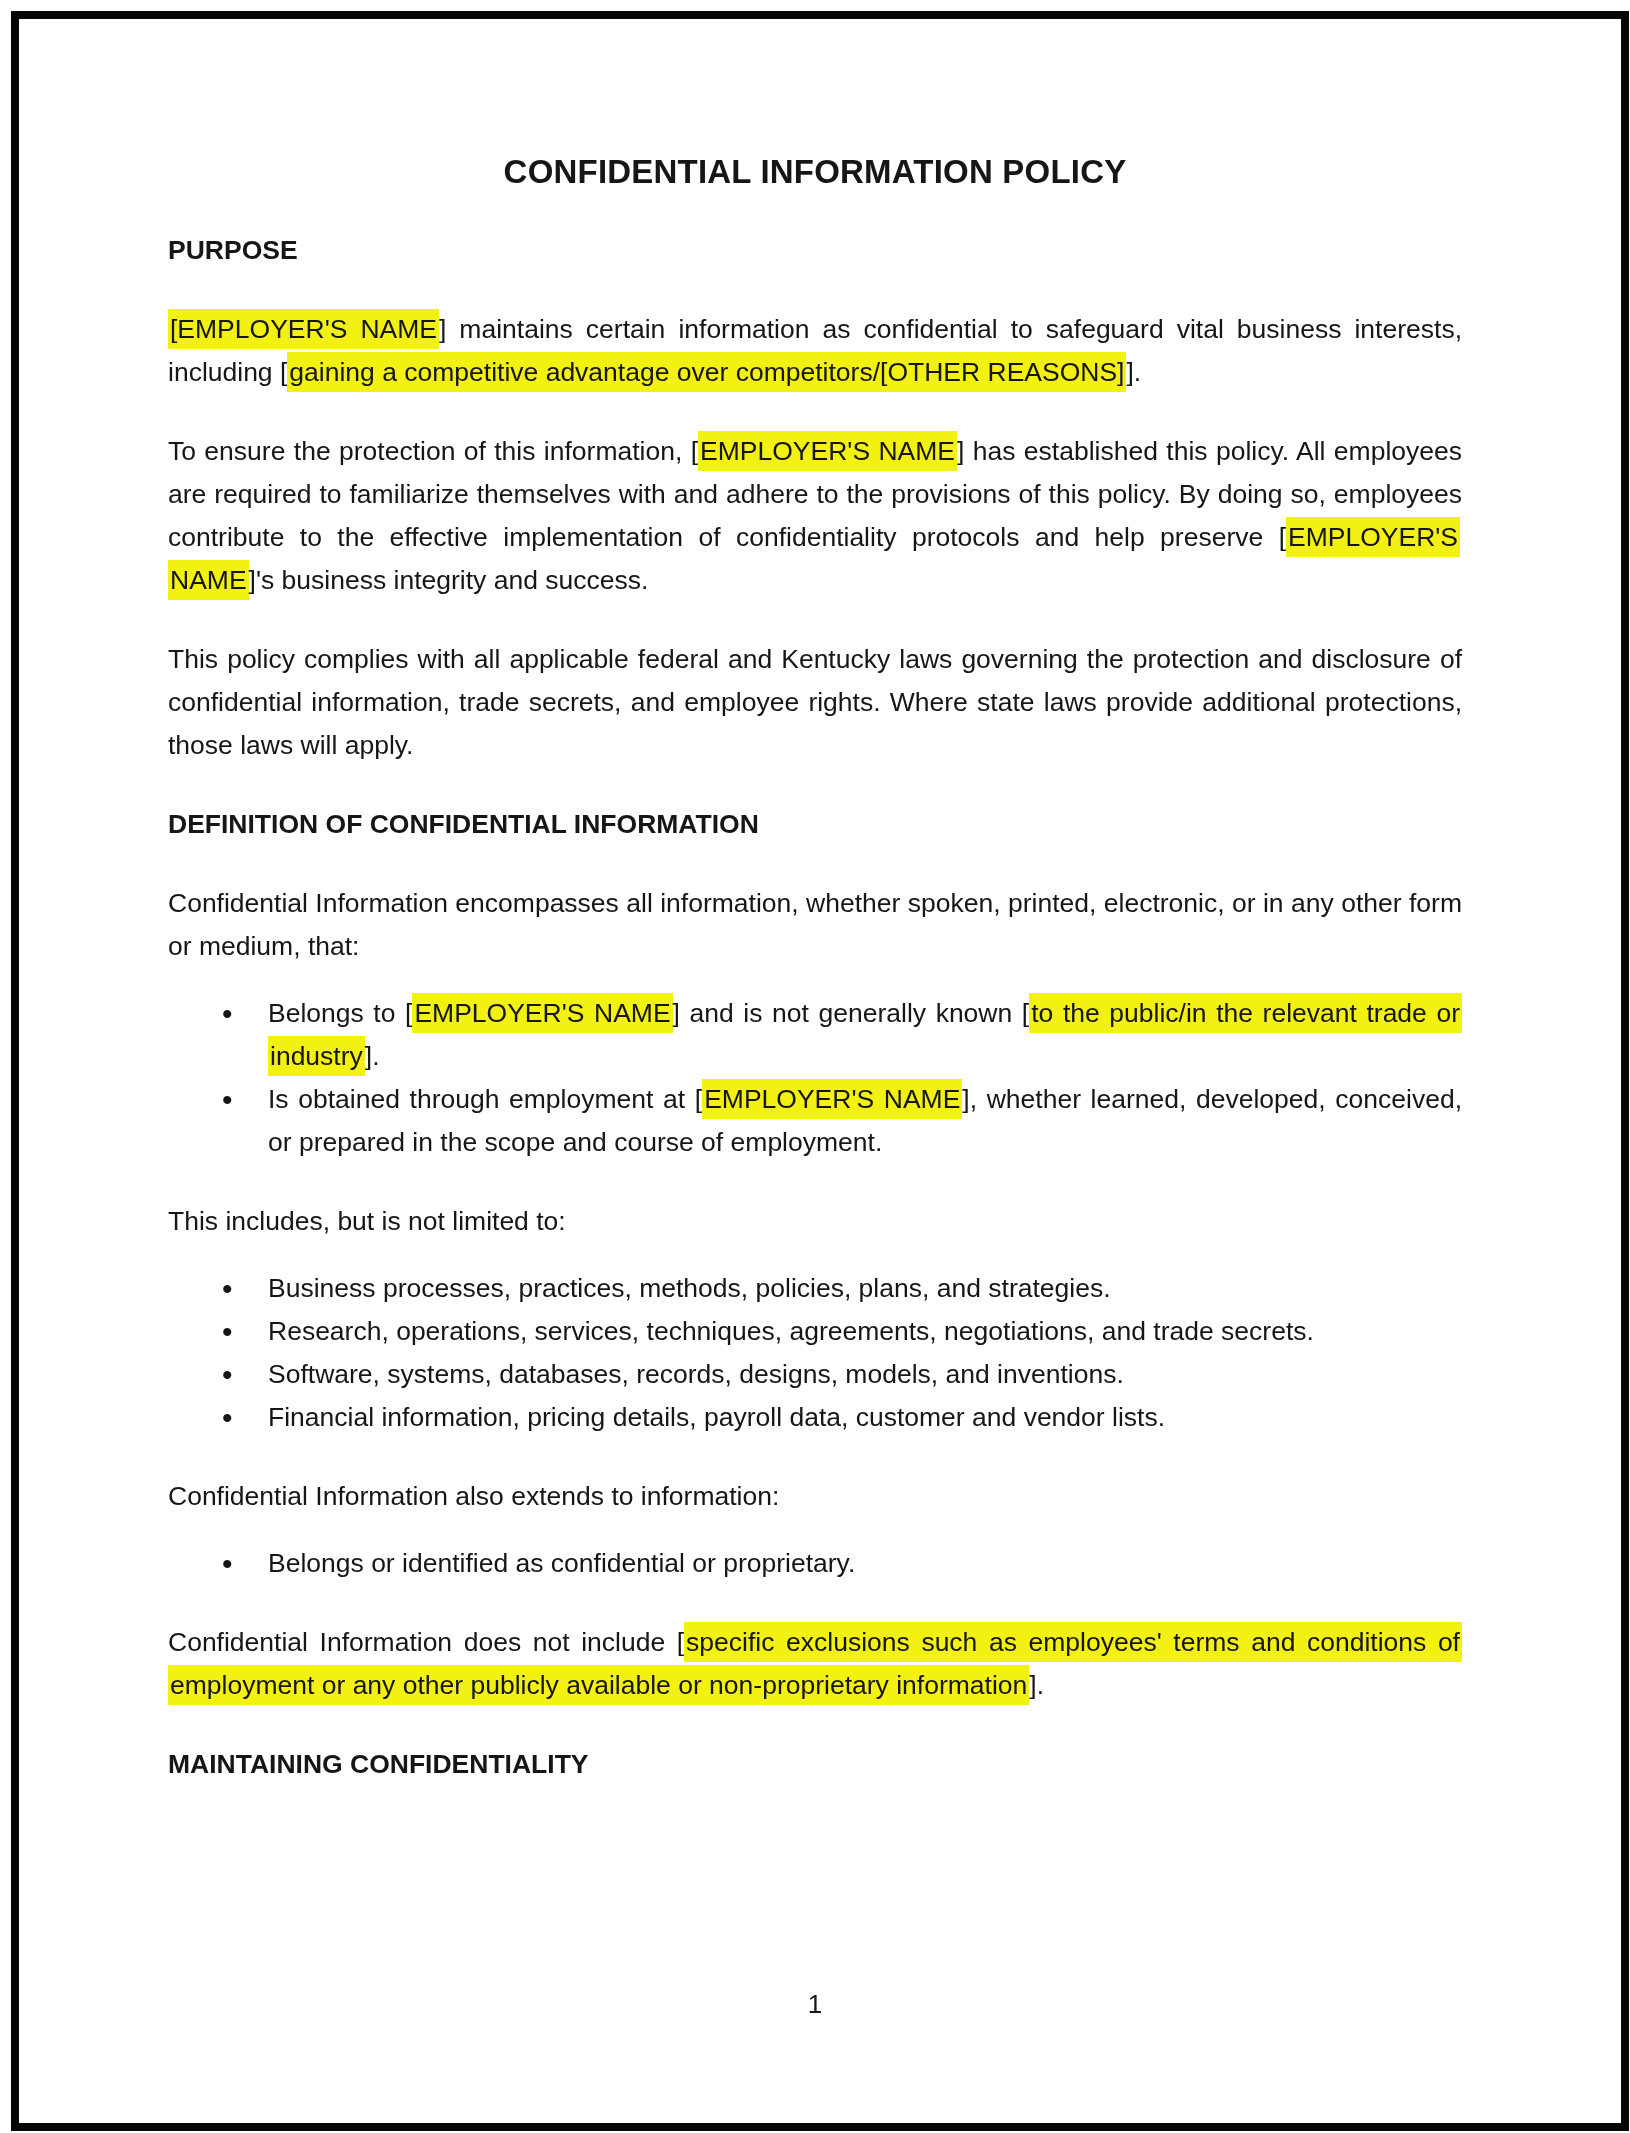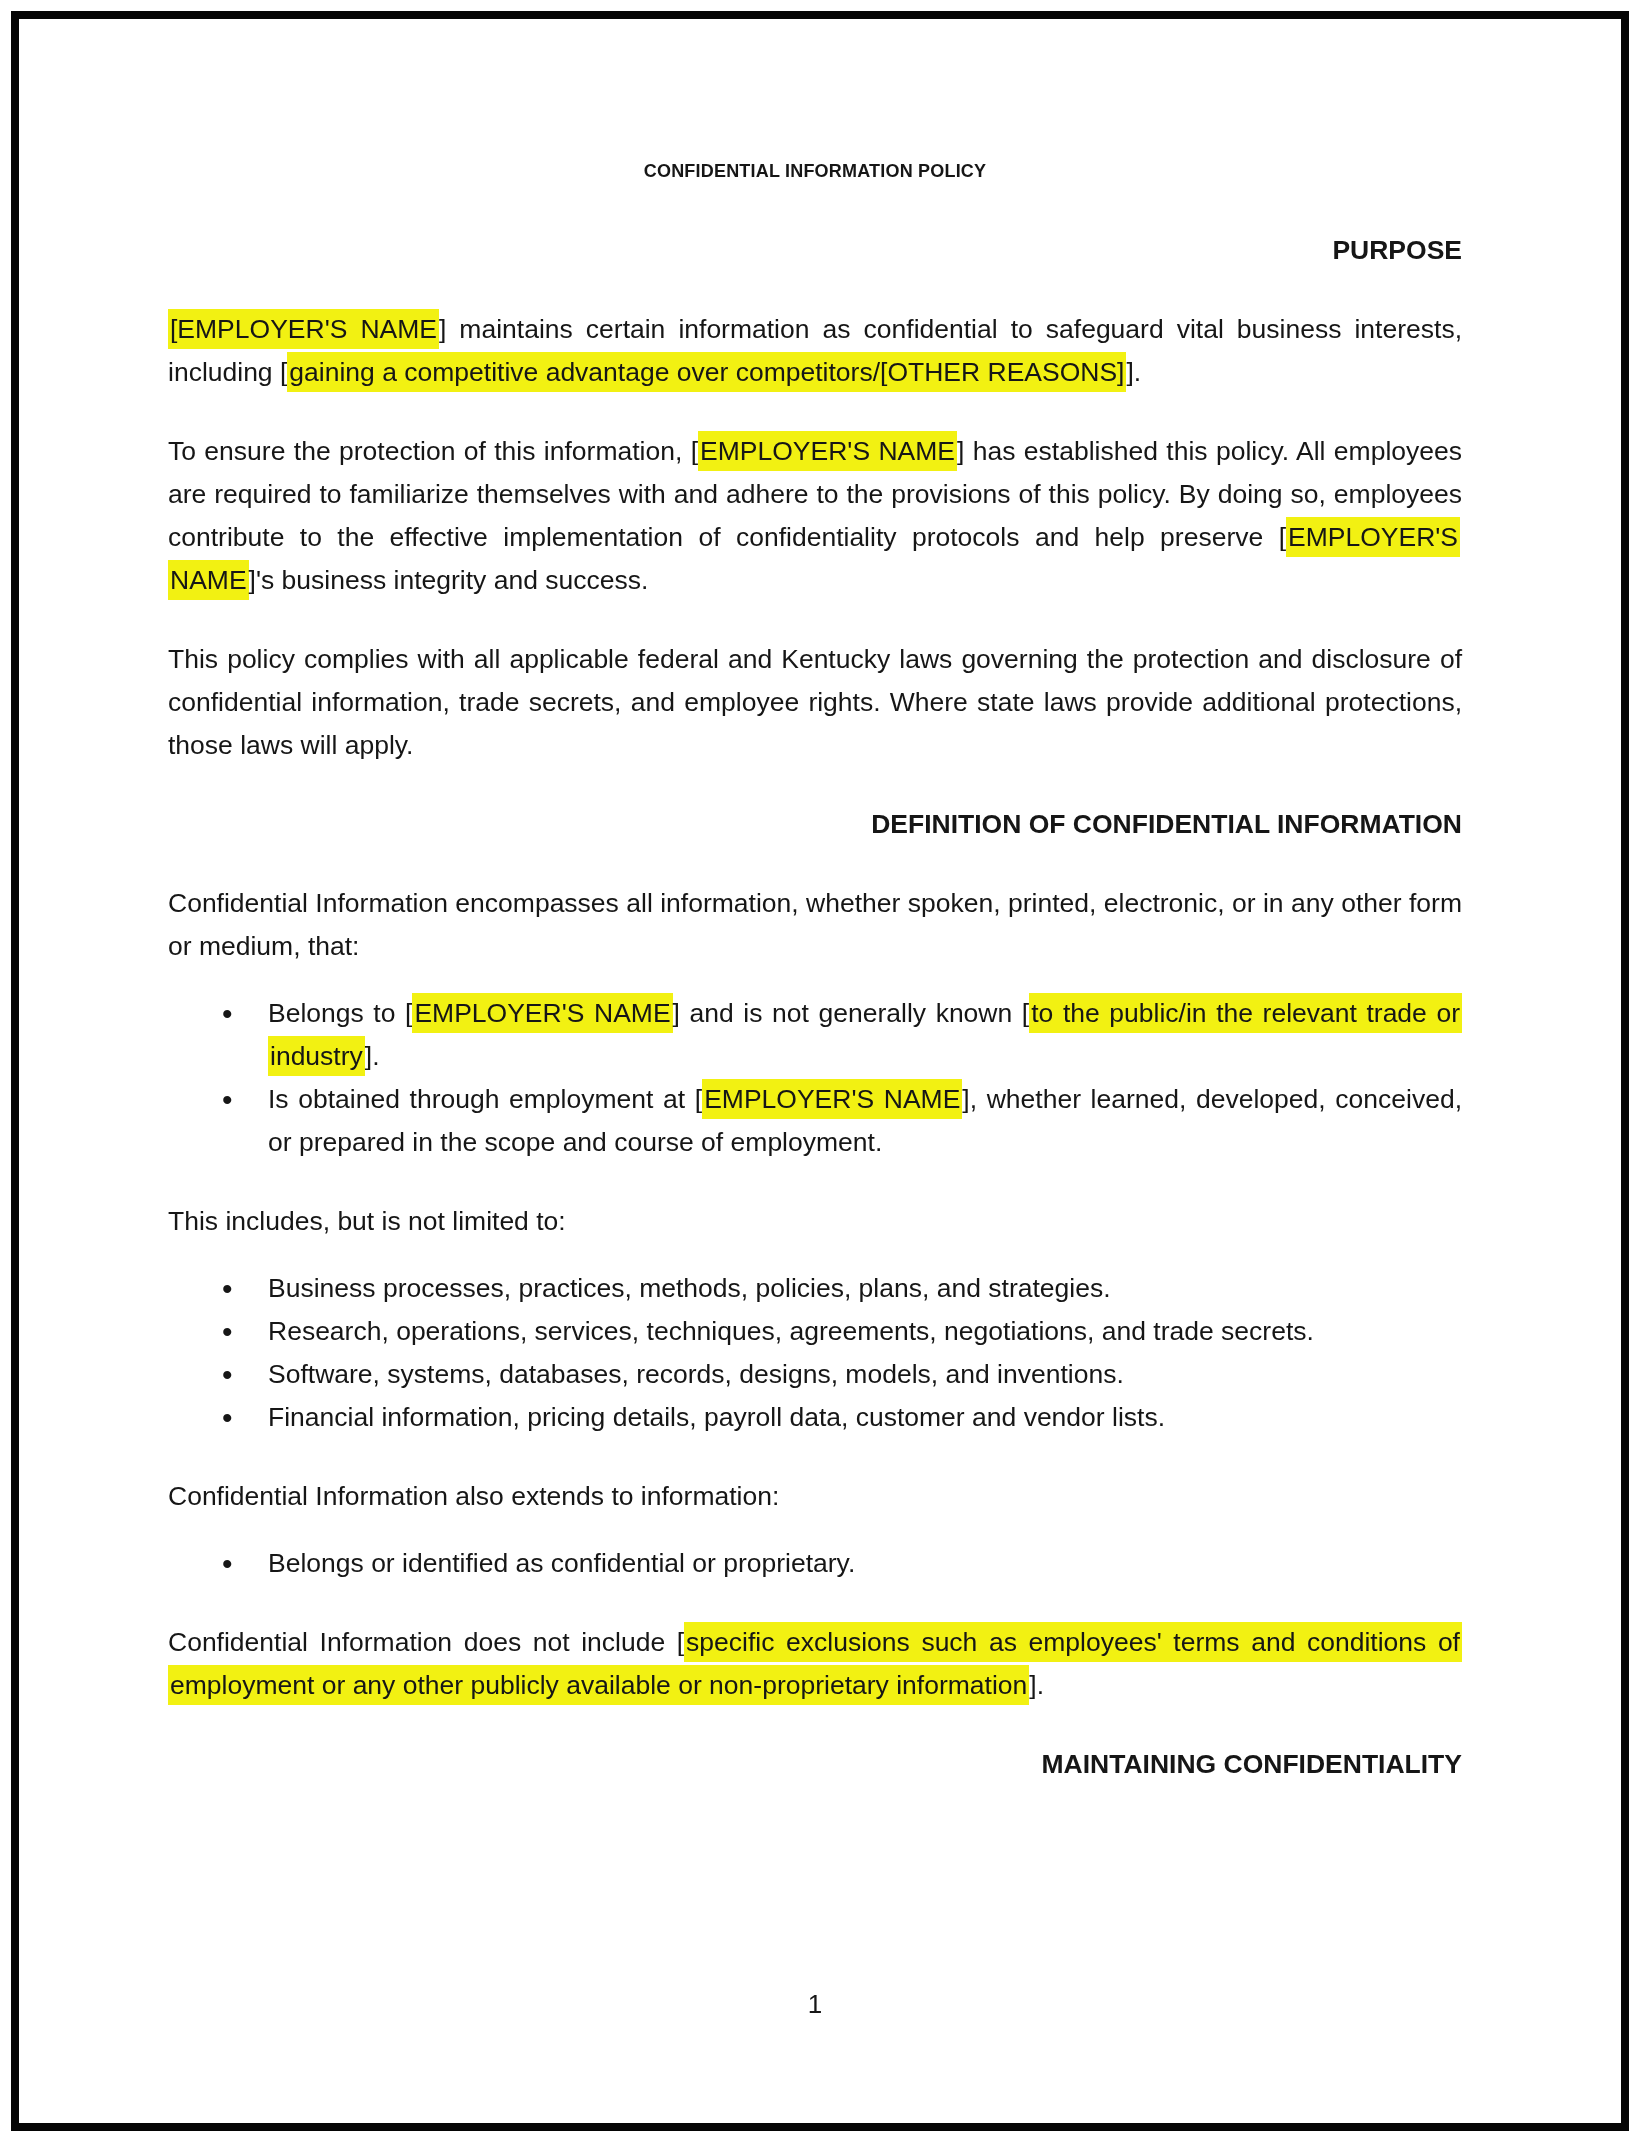--- a/index.html
+++ b/index.html
@@ -18,30 +18,30 @@
     pointer-events: none;
   }
   .doc-content {
     position: absolute;
     top: 0; left: 0; right: 0; bottom: 0;
     padding: 150px 168px 0 168px;
   }
   .doc-title {
     text-align: center;
     font-weight: 700;
-    font-size: 18px;
+    font-size: 33px;
     line-height: 43px;
     letter-spacing: 0.2px;
   }
   .section-heading {
     font-weight: 700;
     font-size: 26.5px;
     line-height: 43px;
     margin-top: 36px;
-    text-align: right;
+    text-align: left;
   }
   .doc-paragraph {
     font-size: 26.5px;
     line-height: 43px;
     margin-top: 36px;
     text-align: justify;
   }
   ul.doc-list {
     margin-top: 24px;
     list-style: none;

